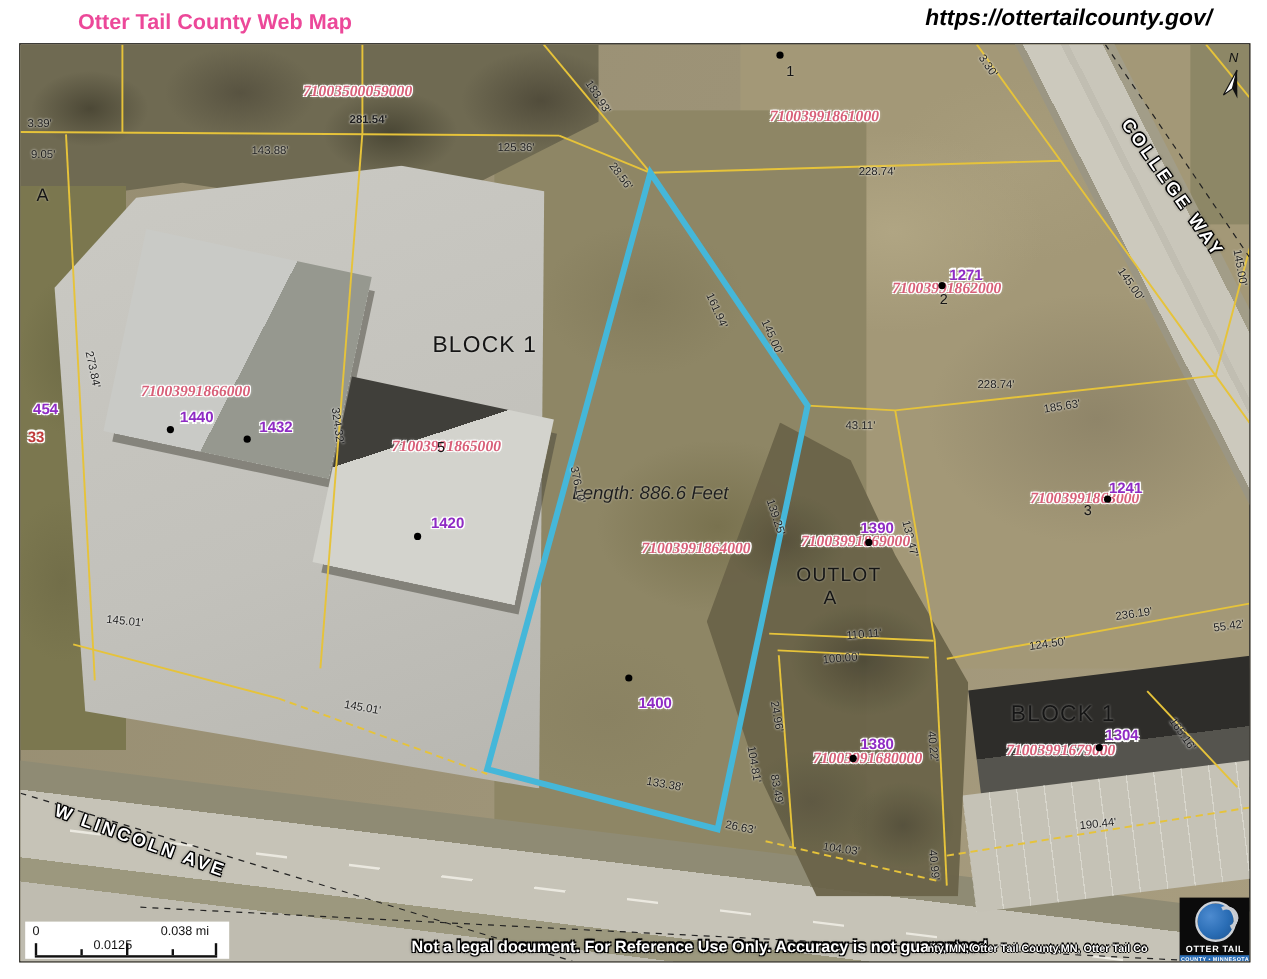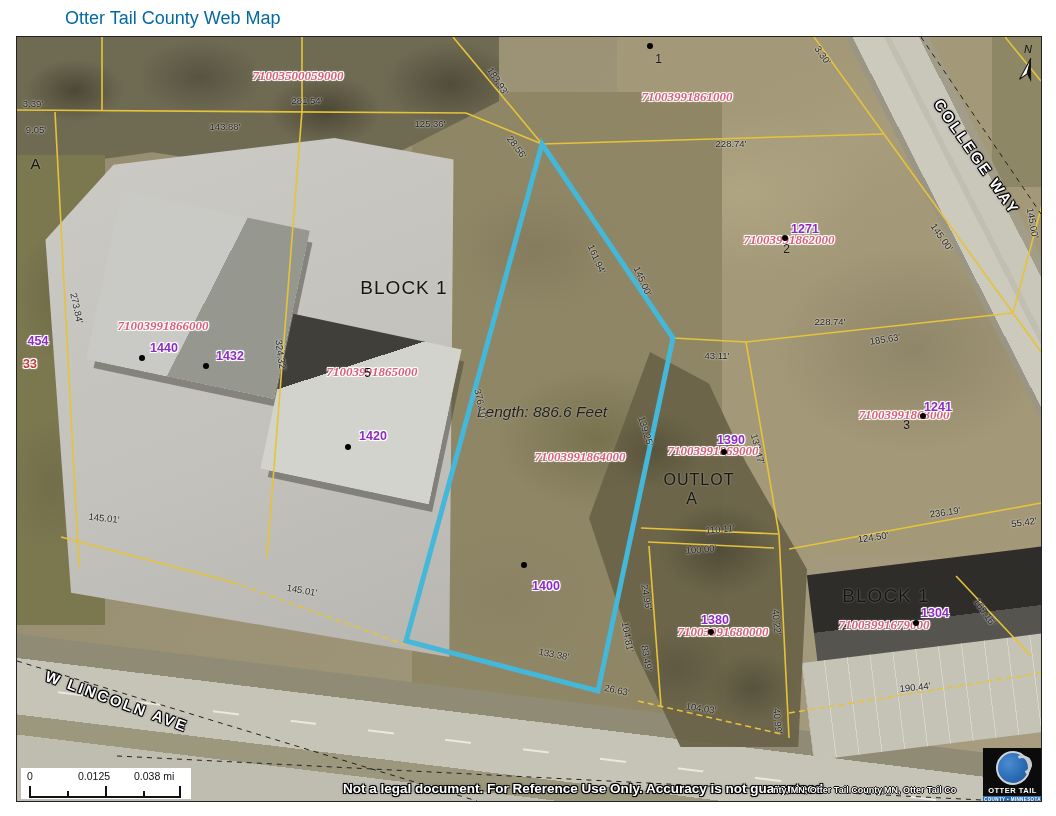--- a/index.html
+++ b/index.html
@@ -1,20 +1,20 @@
 <!DOCTYPE html>
 <html><head>
 <meta charset="utf-8">
 <style>
   html,body{margin:0;padding:0;background:#fff;}
   body{width:1056px;height:816px;position:relative;overflow:hidden;
        font-family:"Liberation Sans",sans-serif;}
   
   #header{position:absolute;left:0;top:0;width:1056px;height:36px;background:#fff;}
-  #page-title{position:absolute;left:65px;top:8px;font-size:18px;font-weight:400;color:#0369a1;}
+  #page-title{position:absolute;left:65px;top:8px;font-size:18px;font-weight:700;color:#ec4899;}
   #site-url{position:absolute;right:46px;top:5px;font-size:19px;font-weight:bold;font-style:italic;color:#000;}
   
   #map{position:absolute;left:16px;top:36px;width:1024px;height:764px;border:1px solid #222;
        overflow:hidden;background:#9a9178;}
   #map > *{pointer-events:none;}
   
   .patch{position:absolute;}
   .p-base{inset:0;background:linear-gradient(115deg,#968d71 0%,#9d9377 45%,#a89d7f 100%);}
   .p-fieldR{left:600px;top:0;width:424px;height:520px;
     background:radial-gradient(180px 120px at 30% 30%,#b0a583 0%,transparent 70%),
@@ -80,21 +80,21 @@
        transform:translate(-50%,-50%);}
   #measure-label{position:absolute;left:525px;top:375px;transform:translate(-50%,-50%);
        font-style:italic;font-size:15.5px;color:#1e1e1e;white-space:nowrap;
        text-shadow:0 0 2px rgba(255,255,255,.5);}
   
   #north{position:absolute;left:998px;top:6px;width:26px;height:48px;text-align:center;}
   #north-n{font-size:11px;font-style:italic;color:#111;display:block;}
   
   #scalebar{position:absolute;left:4px;top:731px;width:170px;height:31px;background:#fff;}
   .sb-lbl{position:absolute;top:2px;font-size:10.5px;color:#111;}
-  #sb-l0{left:6px;}  #sb-l1{left:57px;}  #sb-l2{left:113px;}
+  #sb-l0{left:6px;}  #sb-l1{left:57px;margin-top:12px;}  #sb-l2{left:113px;}
   #sb-ruler{position:absolute;left:8px;top:17px;width:152px;height:11px;border-bottom:2px solid #111;}
   .sb-tick{position:absolute;bottom:0;width:2px;background:#111;}
   .sb-tick.major{height:10px;} .sb-tick.minor{height:5px;}
   
   #disclaimer{position:absolute;left:326px;top:744px;font-size:13.5px;font-weight:bold;color:#fff;
      white-space:nowrap;
      text-shadow:-1px -1px 0 #000,1px -1px 0 #000,-1px 1px 0 #000,1px 1px 0 #000,0 0 3px #000;}
   #attribution{position:absolute;left:756px;top:748px;width:212px;font-size:9px;font-weight:bold;
      color:#fff;white-space:nowrap;overflow:hidden;
      text-shadow:-1px 0 0 #000,1px 0 0 #000,0 -1px 0 #000,0 1px 0 #000;}
@@ -109,20 +109,21 @@
      border-radius:50%;transform:rotate(20deg);}
   #logo-line1{display:block;font-size:7.5px;font-weight:bold;color:#fff;letter-spacing:.5px;margin-top:1px;}
   #logo-line2{display:block;font-size:4.5px;font-weight:bold;color:#fff;background:#2a6db5;
      margin-top:1px;padding:1px 0;letter-spacing:.4px;}
 </style>
 </head>
 <body>
 
 <div id="header">
   <div id="page-title">Otter Tail County Web Map</div>
+  <div id="site-url">https://ottertailcounty.gov/</div>
 </div>
 
 <div id="map">
 
   <div class="patch p-base"></div>
   <div class="patch p-fieldR"></div>
   <div class="patch p-fieldC"></div>
   <div class="patch p-trees"></div>
   <div class="patch p-grassL"></div>
   <div class="patch p-lot"></div>
@@ -168,21 +169,21 @@
       <polyline points="0,624 460,764"></polyline>
       <polyline points="100,719 1024,766"></polyline>
     </g>
     <polygon points="525,107 656,301 581,654 389,604" fill="none" stroke="#45b7d9" stroke-width="5" stroke-linejoin="miter"></polygon>
   </svg>
 
   <div id="label-layer">
     <div id="measure-label">Length: 886.6 Feet</div>
   <div class="lbl dim" style="left: 16px; top: 66px; transform: translate(-50%, -50%) rotate(0deg);">3.39'</div>
       <div class="lbl dim" style="left: 19px; top: 92px; transform: translate(-50%, -50%) rotate(0deg);">9.05'</div>
-      <div class="lbl dim" style="left: 290px; top: 63px; transform: translate(-50%, -50%) rotate(0deg);">281.54'</div>
+      <div class="lbl dim" style="left: 290px; top: 63px; transform: translate(-50%, -50%) rotate(0deg); font-weight: bold;">281.54'</div>
       <div class="lbl dim" style="left: 208px; top: 89px; transform: translate(-50%, -50%) rotate(0deg);">143.88'</div>
       <div class="lbl dim" style="left: 413px; top: 86px; transform: translate(-50%, -50%) rotate(0deg);">125.36'</div>
       <div class="lbl dim" style="left: 481px; top: 44px; transform: translate(-50%, -50%) rotate(57deg);">183.93'</div>
       <div class="lbl dim" style="left: 500px; top: 110px; transform: translate(-50%, -50%) rotate(53deg);">28.56'</div>
       <div class="lbl dim" style="left: 714px; top: 106px; transform: translate(-50%, -50%) rotate(0deg);">228.74'</div>
       <div class="lbl dim" style="left: 806px; top: 18px; transform: translate(-50%, -50%) rotate(55deg);">3.30'</div>
       <div class="lbl dim" style="left: 925px; top: 200px; transform: translate(-50%, -50%) rotate(55deg);">145.00'</div>
       <div class="lbl dim" style="left: 1016px; top: 186px; transform: translate(-50%, -50%) rotate(80deg);">145.00'</div>
       <div class="lbl dim" style="left: 580px; top: 222px; transform: translate(-50%, -50%) rotate(66deg);">161.94'</div>
       <div class="lbl dim" style="left: 626px; top: 244px; transform: translate(-50%, -50%) rotate(66deg);">145.00'</div>
@@ -224,21 +225,21 @@
       <div class="lbl addr" style="left: 147px; top: 311px; transform: translate(-50%, -50%) rotate(0deg);">1440</div>
       <div class="dot" style="left: 125px; top: 321px;"></div>
       <div class="lbl addr" style="left: 213px; top: 319px; transform: translate(-50%, -50%) rotate(0deg);">1432</div>
       <div class="dot" style="left: 189px; top: 329px;"></div>
       <div class="lbl addr" style="left: 356px; top: 399px; transform: translate(-50%, -50%) rotate(0deg); text-align: right;">1420</div>
       <div class="dot" style="left: 331px; top: 410px;"></div>
       <div class="lbl addr" style="left: 529px; top: 517px; transform: translate(-50%, -50%) rotate(0deg); margin-top: 32px;">1400</div>
       <div class="dot" style="left: 507px; top: 528px;"></div>
       <div class="lbl addr" style="left: 714px; top: 403px; transform: translate(-50%, -50%) rotate(0deg);">1390</div>
       <div class="dot" style="left: 707px; top: 415px;"></div>
-      <div class="lbl addr" style="left: 698px; top: 583px; transform: translate(-50%, -50%) rotate(0deg);">1380</div>
+      <div class="lbl addr" style="left: 714px; top: 583px; transform: translate(-50%, -50%) rotate(0deg);">1380</div>
       <div class="dot" style="left: 694px; top: 595px;"></div>
       <div class="lbl addr" style="left: 788px; top: 192px; transform: translate(-50%, -50%) rotate(0deg);">1271</div>
       <div class="dot" style="left: 768px; top: 201px;"></div>
       <div class="lbl addr" style="left: 921px; top: 370px; transform: translate(-50%, -50%) rotate(0deg);">1241</div>
       <div class="dot" style="left: 906px; top: 379px;"></div>
       <div class="lbl addr" style="left: 918px; top: 576px; transform: translate(-50%, -50%) rotate(0deg);">1304</div>
       <div class="dot" style="left: 899px; top: 586px;"></div>
       <div class="lbl addr" style="left: 21px; top: 304px; transform: translate(-50%, -50%) rotate(0deg);">454</div>
       <div class="lbl addr" style="left: 13px; top: 327px; transform: translate(-50%, -50%) rotate(0deg); color: rgb(192, 58, 58);">33</div>
       <div class="lbl lot" style="left: 387px; top: 251px; transform: translate(-50%, -50%) rotate(0deg); font-size: 19px;">BLOCK 1</div>

